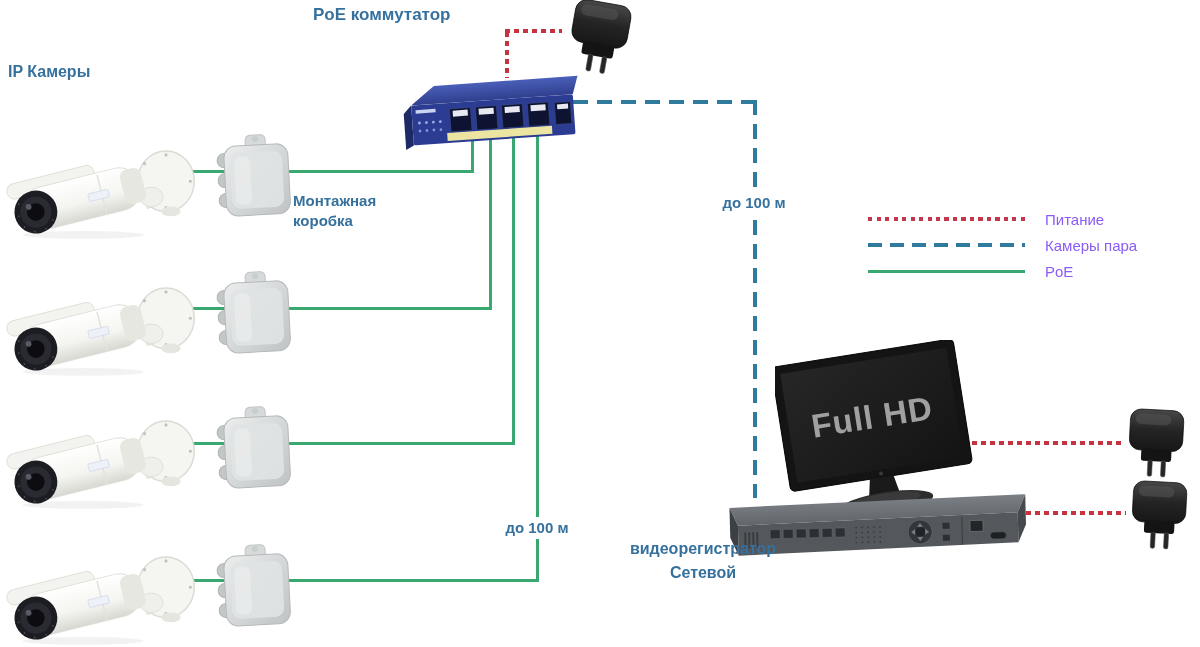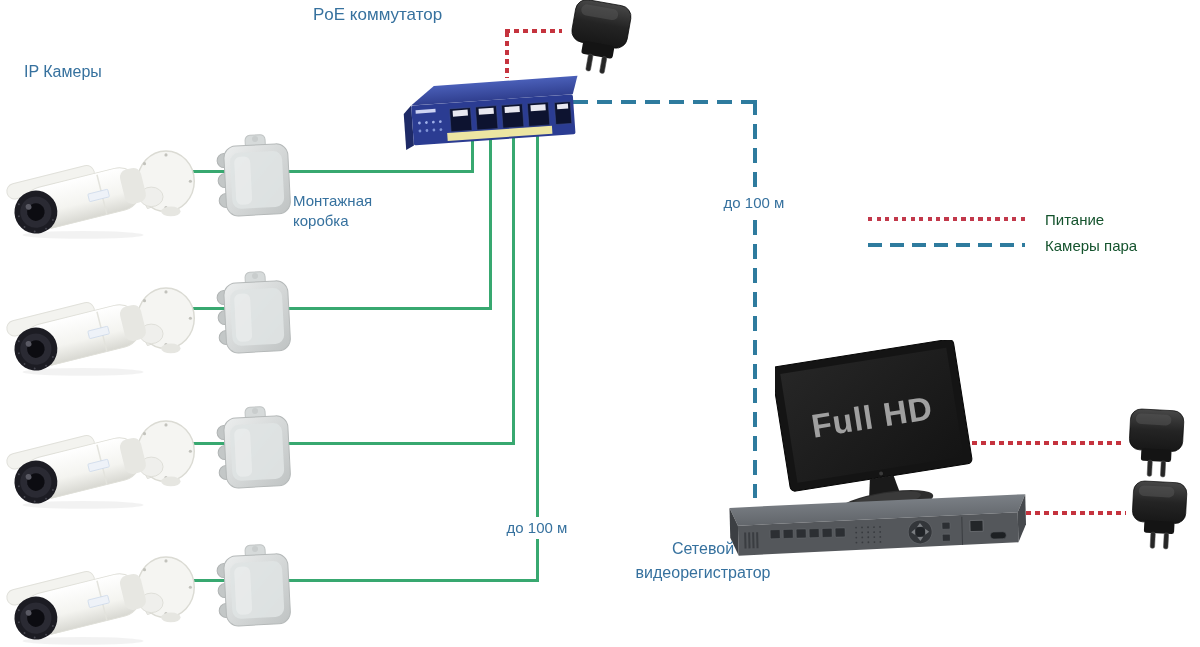--- a/index.html
+++ b/index.html
@@ -2,21 +2,21 @@
 <html><head>
 <meta charset="utf-8">
 <style>
   html,body{margin:0;padding:0;background:#ffffff;}
   #stage{
     position:relative;width:1200px;height:647px;overflow:hidden;
     background:#ffffff;font-family:"Liberation Sans",sans-serif;
   }
   .abs{position:absolute;}
   
-  .lbl{color:#36719e;font-weight:normal;z-index:6;line-height:1.35;}
+  .lbl{color:#36719e;font-weight:bold;z-index:6;line-height:1.35;}
   .lbl-title{font-size:17px;}
   .lbl-cam{font-size:16px;}
   .lbl-jb{font-size:15px;text-align:left;width:125px;}
   .lbl-dist{font-size:15px;text-align:center;width:96px;background:#ffffff;padding:1px 0;}
   .lbl-nvr{font-size:16px;text-align:center;width:200px;line-height:1.5;}
   
   .line{z-index:1;}
   .poe-h{height:3px;background:#38a870;}
   .poe-v{width:3px;background:#38a870;}
   .pow-h{height:4px;background:repeating-linear-gradient(90deg,#c5333e 0 5px,transparent 5px 9px);}
@@ -26,21 +26,21 @@
   
   .dev{z-index:3;}
   svg{display:block;}
   
   .legend{left:868px;top:206px;width:270px;z-index:6;}
   .legend-row{display:flex;align-items:center;height:26px;}
   .legend-line{width:157px;flex:0 0 157px;}
   .sw-power{height:4px;background:repeating-linear-gradient(90deg,#c2384a 0 4px,transparent 4px 8.5px);}
   .sw-tp{height:4px;background:repeating-linear-gradient(90deg,#2e7b9e 0 14px,transparent 14px 22px);}
   .sw-poe{height:3px;background:#38a870;}
-  .legend-label{margin-left:20px;color:#14532d;font-size:15px;}
+  .legend-label{margin-left:20px;color:#8b5cf6;font-size:15px;}
 </style>
 </head>
 <body>
 
 <div id="stage">
 
   <svg width="0" height="0" style="position:absolute" aria-hidden="true">
     <defs>
       <linearGradient id="camGrad" x1="0" y1="0" x2="0" y2="1">
         <stop offset="0" stop-color="#ffffff"></stop>
@@ -269,39 +269,43 @@
   </svg>
 
   <svg class="abs dev" style="left:1115px;top:405px;transform:rotate(3deg);" width="80" height="78" viewBox="0 0 90 85">
       <use href="#adapter-sym"></use>
     </svg>
   <svg class="abs dev" style="left:1118px;top:477px;transform:rotate(3deg);" width="80" height="78" viewBox="0 0 90 85">
       <use href="#adapter-sym"></use>
     </svg>
 
   <div class="abs lbl lbl-title" style="left:313px;top:4px;">PoE коммутатор</div>
-  <div class="abs lbl lbl-cam" style="left:24px;top:61px;">IP Камеры</div>
+  <div class="abs lbl lbl-cam" style="left:8px;top:61px;">IP Камеры</div>
 
   <div class="abs lbl lbl-jb" style="left:293px;top:191px;">
     <div>Монтажная</div>
     <div>коробка</div>
   </div>
 
   <div class="abs lbl lbl-dist" style="left:706px;top:192px;">до 100 м</div>
   <div class="abs lbl lbl-dist" style="left:489px;top:517px;">до 100 м</div>
 
   <div class="abs lbl lbl-nvr" style="left:603px;top:537px;">
+    <div>видеорегистратор</div>
     <div>Сетевой</div>
-    <div>видеорегистратор</div>
   </div>
 
   <div class="abs legend">
     <div class="legend-row">
       <span class="legend-line sw-power"></span>
       <span class="legend-label">Питание</span>
     </div>
     <div class="legend-row">
       <span class="legend-line sw-tp"></span>
       <span class="legend-label">Камеры пара</span>
     </div>
+    <div class="legend-row">
+      <span class="legend-line sw-poe"></span>
+      <span class="legend-label">PoE</span>
+    </div>
   </div>
 
 </div>
 
 </body></html>

